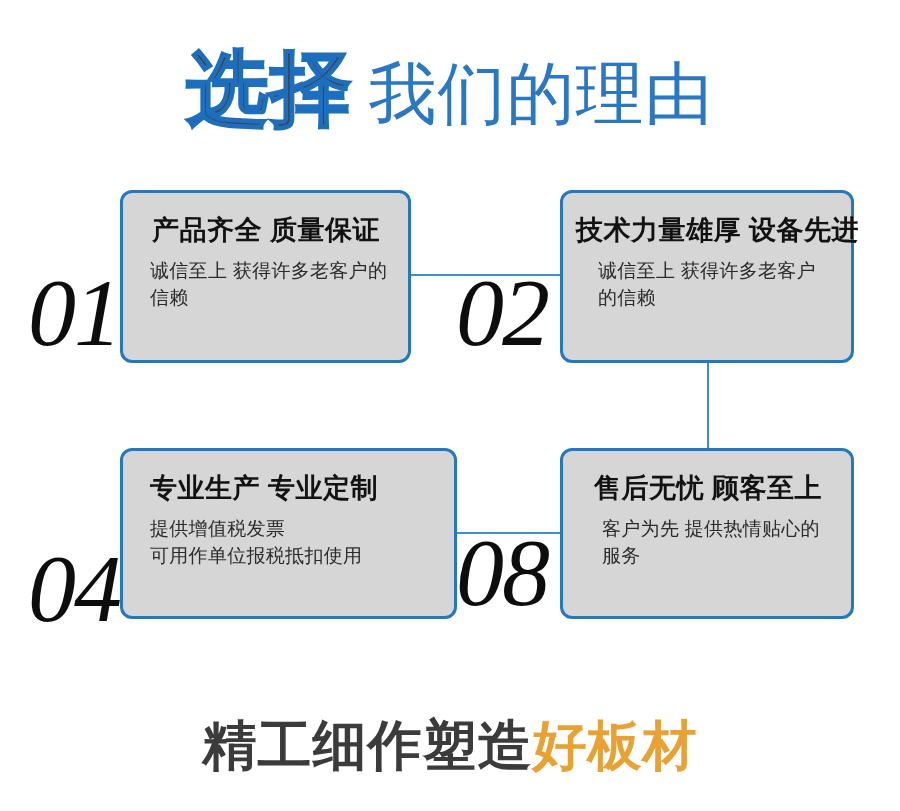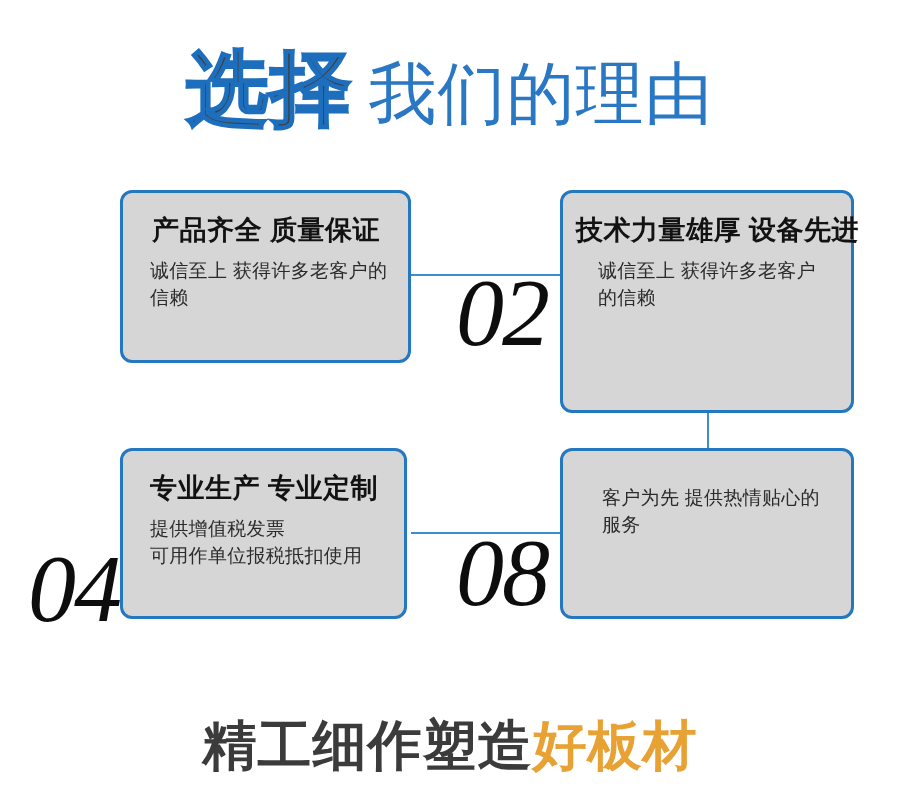--- a/index.html
+++ b/index.html
@@ -56,22 +56,22 @@
 
   .card {
     position: absolute;
     box-sizing: border-box;
     background: #d6d6d6;
     border: 3px solid #2478c0;
     border-radius: 12px;
     padding: 22px 16px 14px 13px;
   }
   .card-1 { left: 120px; top: 190px; width: 291px; height: 173px; }
-  .card-2 { left: 560px; top: 190px; width: 294px; height: 223px; }
-  .card-4 { left: 120px; top: 448px; width: 287px; height: 171px; }
+  .card-2 { left: 560px; top: 190px; width: 294px; height: 173px; }
+  .card-4 { left: 120px; top: 448px; width: 337px; height: 171px; }
   .card-3 { left: 560px; top: 448px; width: 294px; height: 171px; }
 
   .card-title {
     font-size: 27px;
     font-weight: 700;
     color: #121212;
     line-height: 1.15;
     letter-spacing: 0.5px;
     white-space: nowrap;
   }
@@ -151,35 +151,37 @@
   <span class="title-strong">选择</span>
   <span class="title-light">我们的理由</span>
 </div>
 
 <div class="board">
 
   <div class="connector conn-h-top"></div>
   <div class="connector conn-v-right"></div>
   <div class="connector conn-h-bottom"></div>
 
+  <div class="numeral num-01">01</div>
   <div class="numeral num-02">02</div>
   <div class="numeral num-03">08</div>
   <div class="numeral num-04">04</div>
 
   <div class="card card-1">
     <div class="card-title">产品齐全 质量保证</div>
     <div class="card-body">诚信至上 获得许多老客户的信赖</div>
   </div>
 
   <div class="card card-2">
     <div class="card-title">技术力量雄厚 设备先进</div>
     <div class="card-body">诚信至上 获得许多老客户的信赖</div>
   </div>
 
   <div class="card card-3">
+    <div class="card-title">售后无忧 顾客至上</div>
     <div class="card-body">客户为先 提供热情贴心的服务</div>
   </div>
 
   <div class="card card-4">
     <div class="card-title">专业生产 专业定制</div>
     <div class="card-body">提供增值税发票<br>可用作单位报税抵扣使用</div>
   </div>
 
 </div>
 

